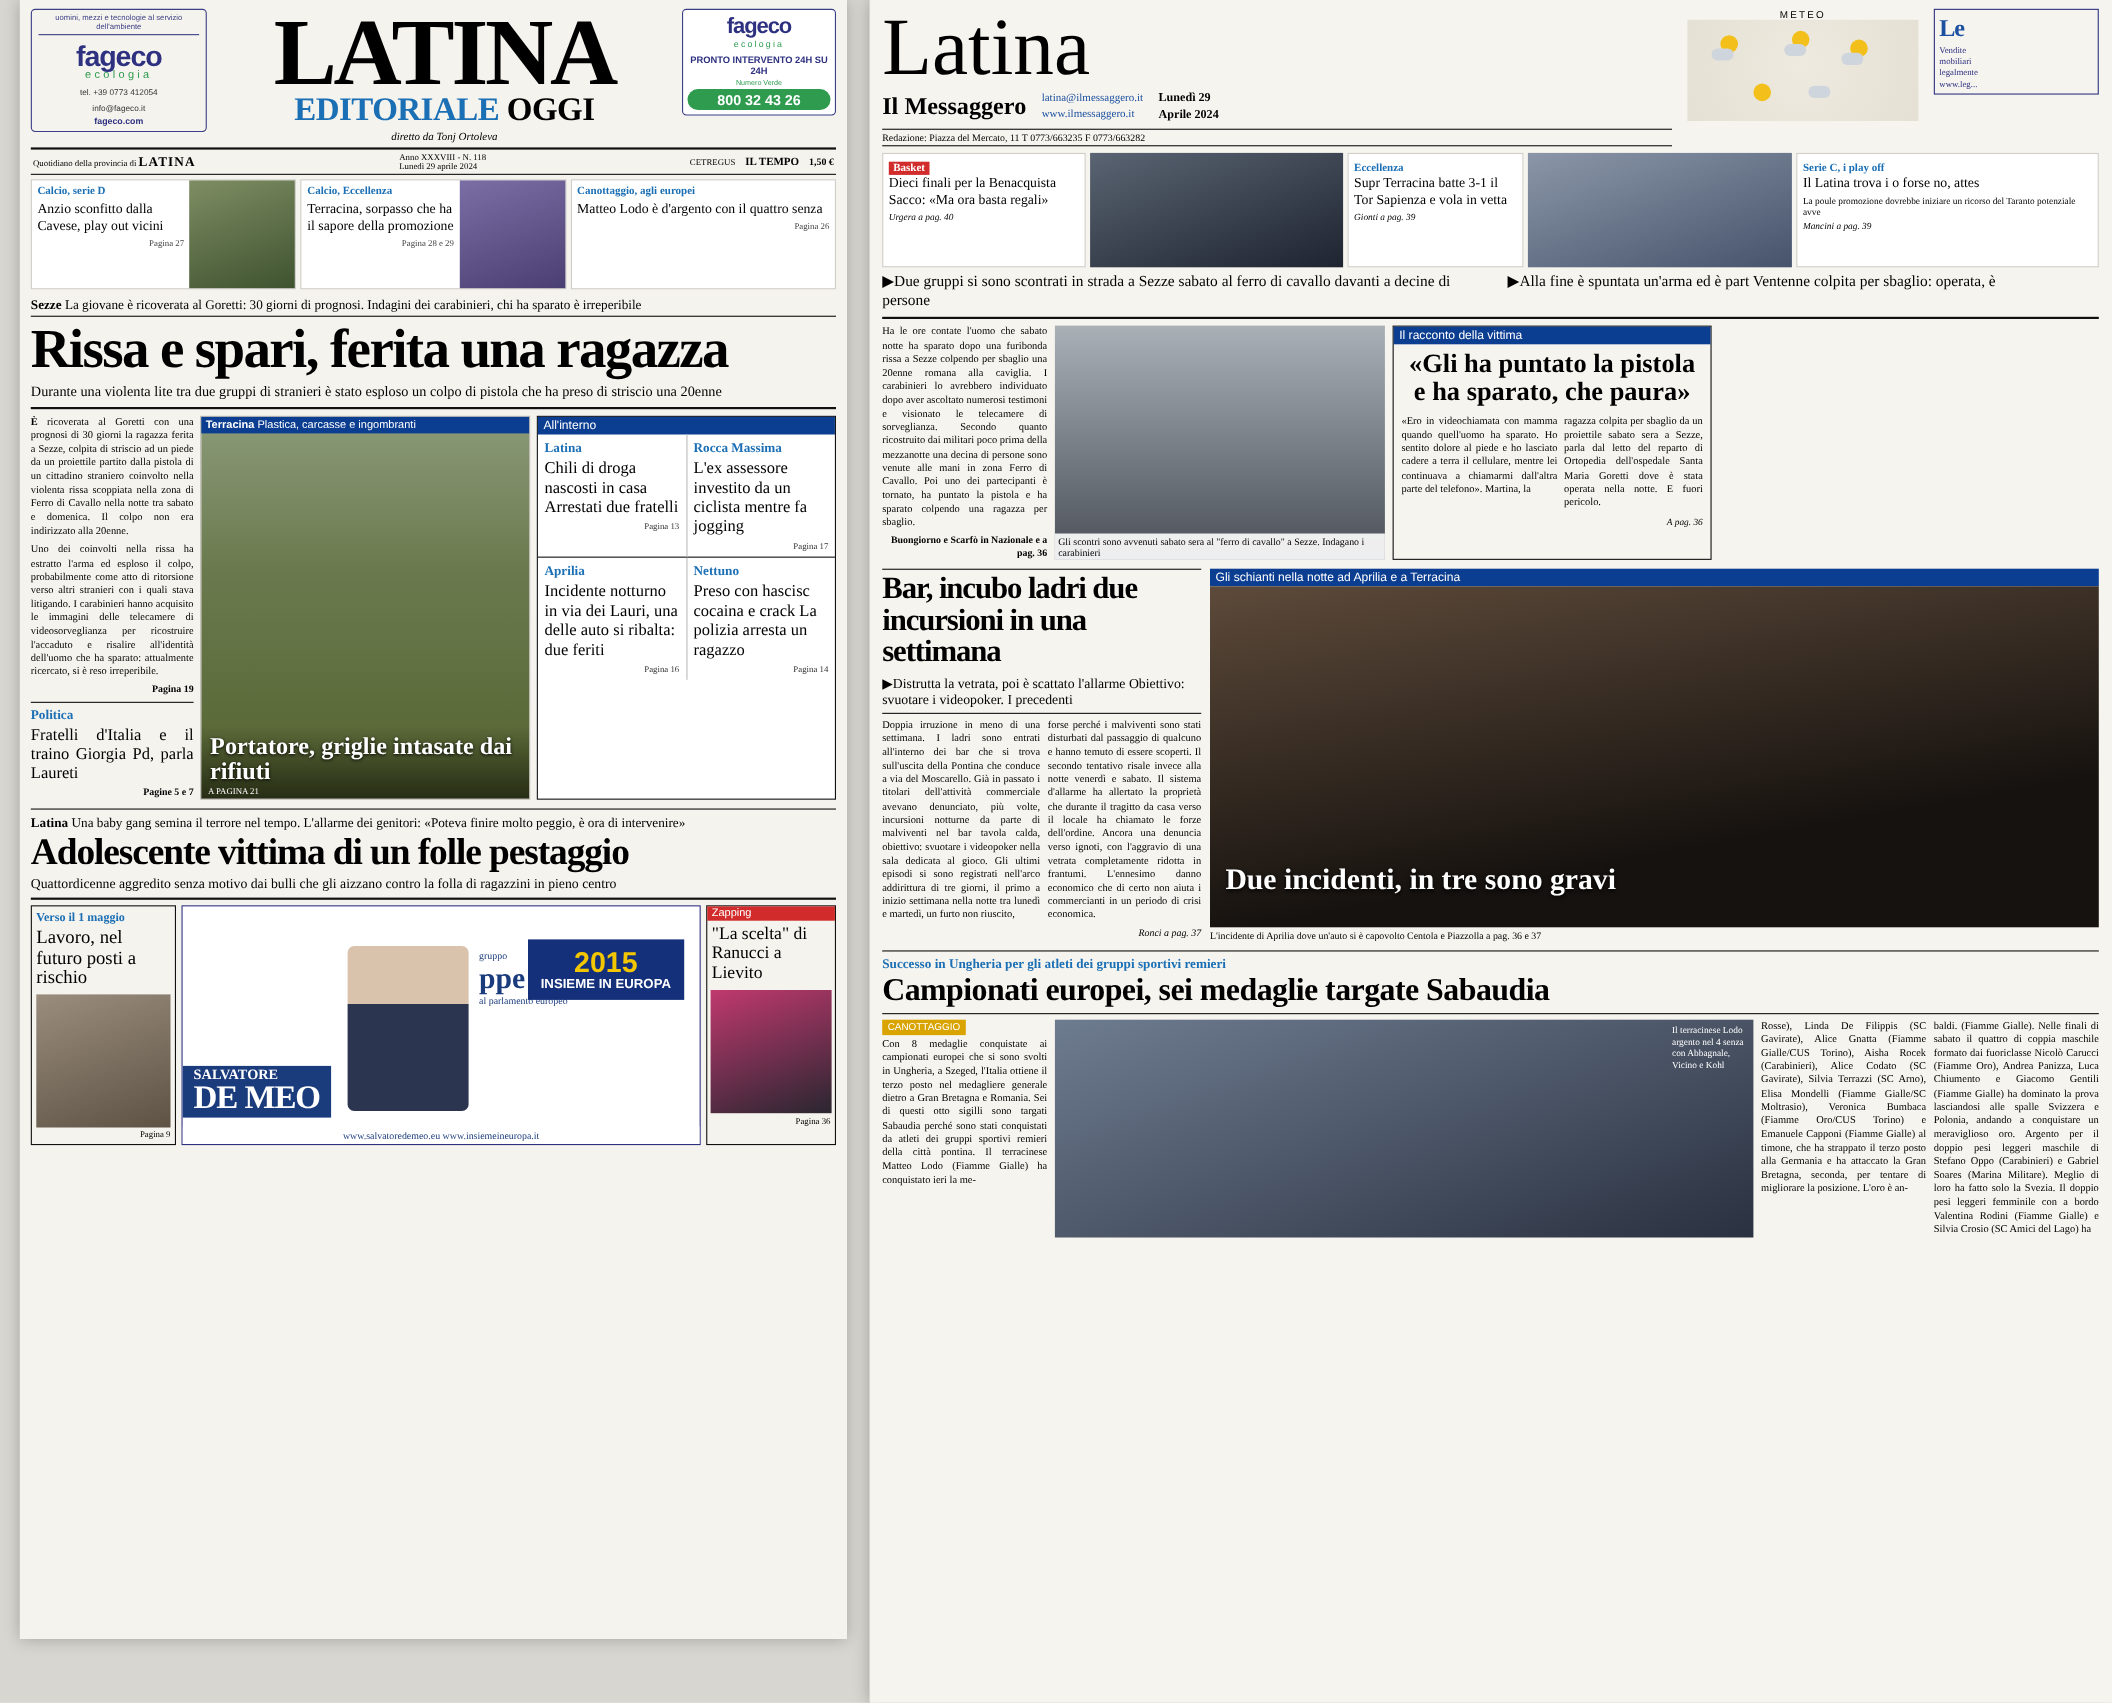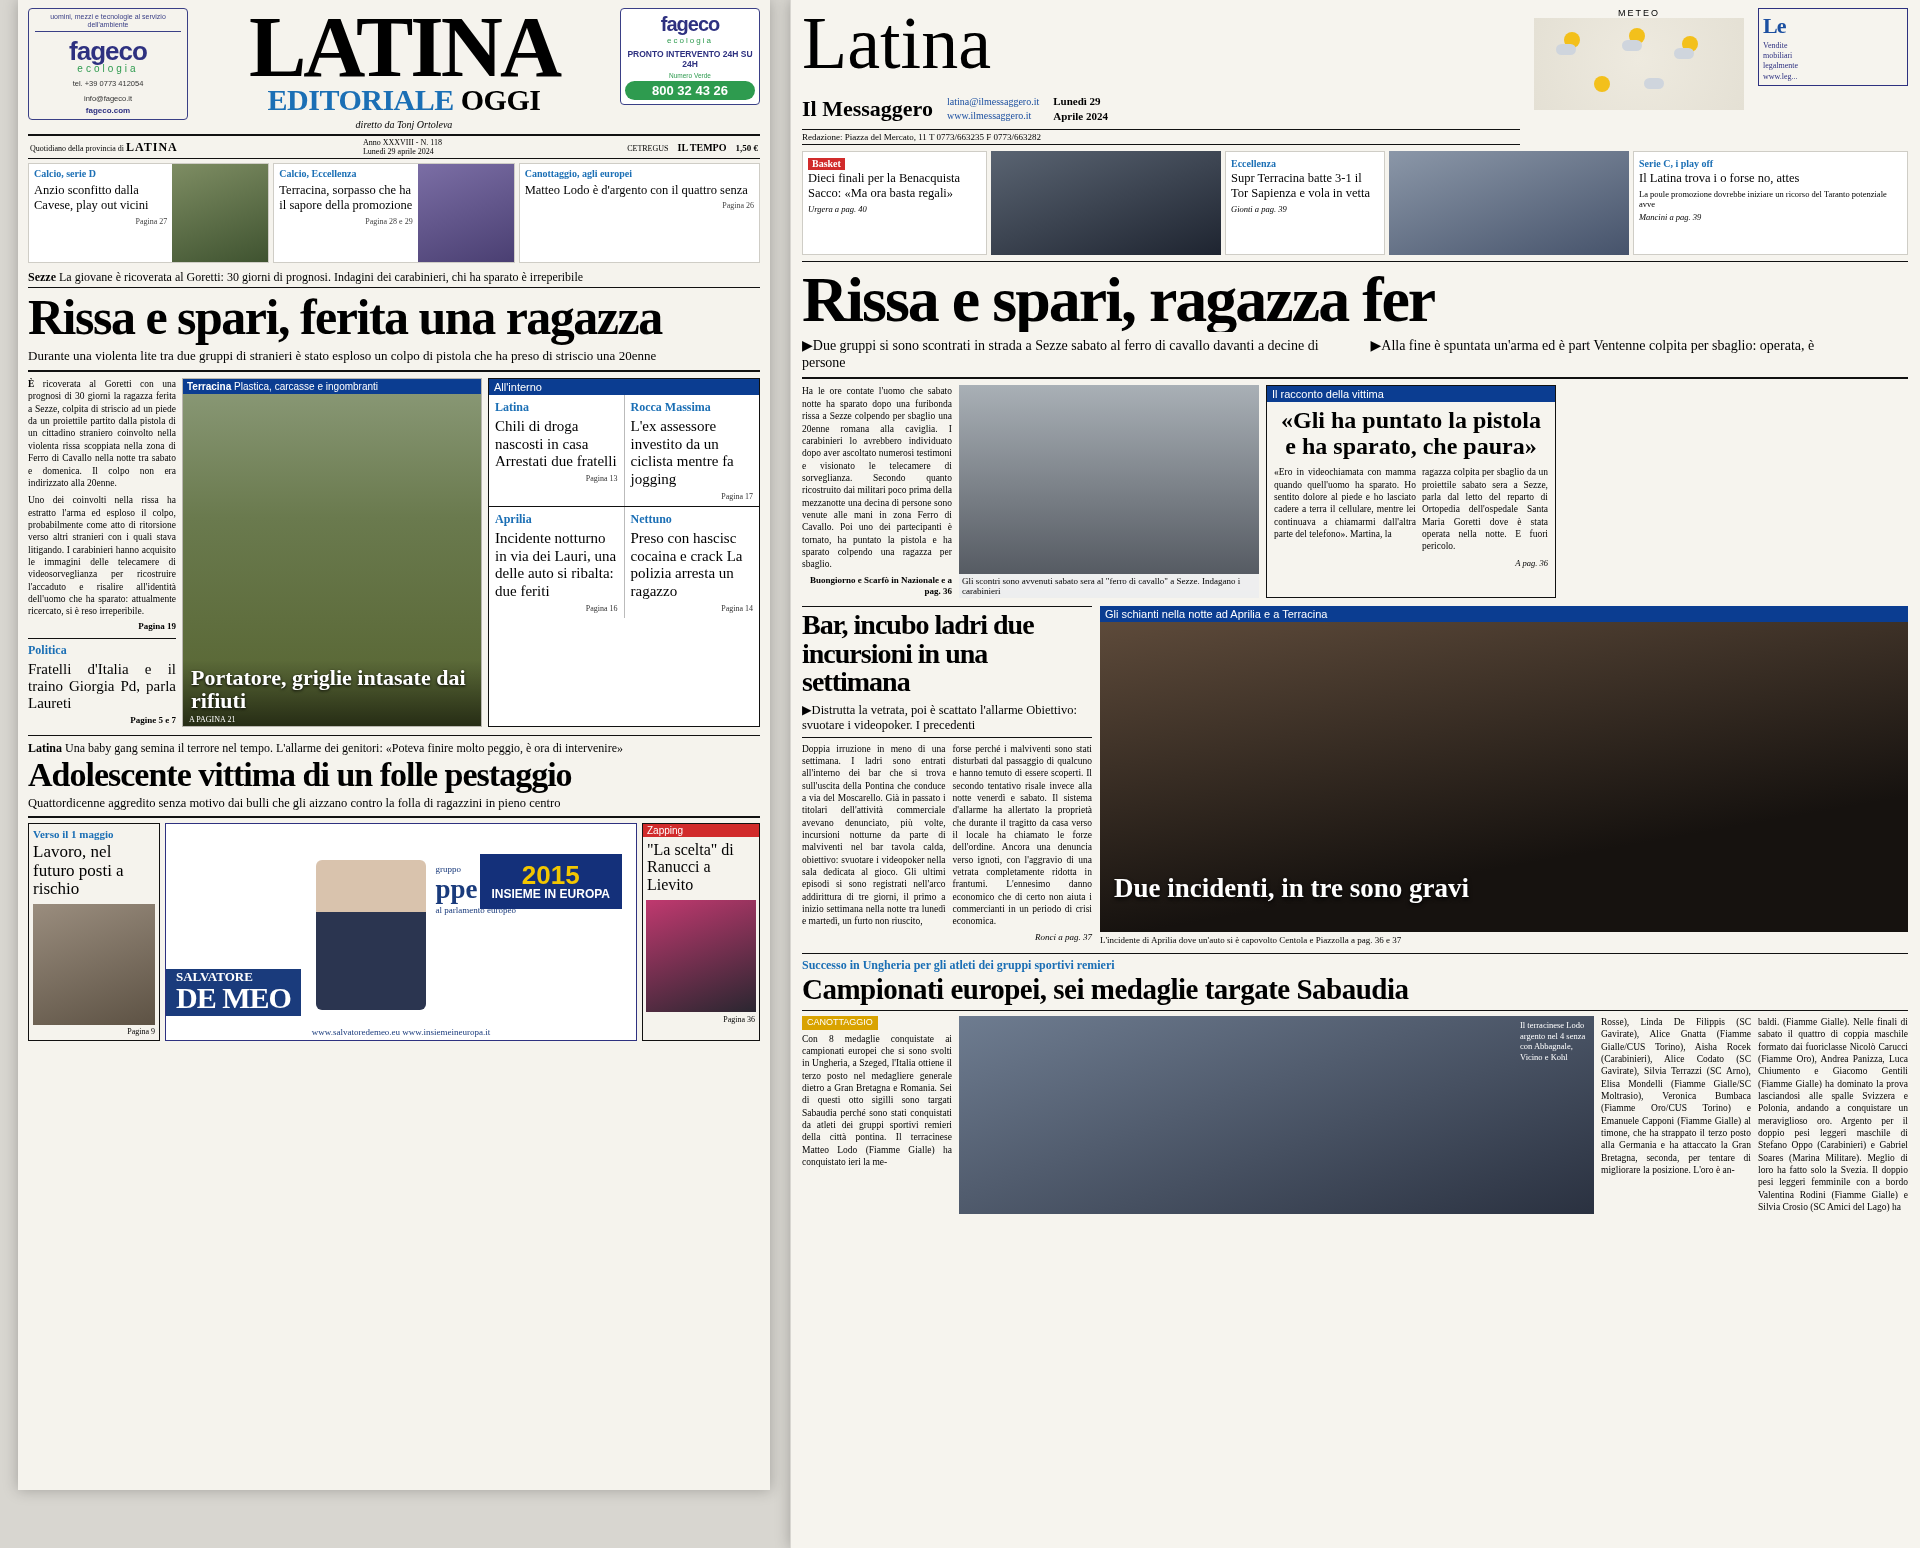--- a/index.html
+++ b/index.html
@@ -126,21 +126,21 @@
   .a-zap { width:118px; border:1px solid #111; padding:0;}
   .a-zap .hd { background:#d12b2b; color:#fff; font-family:"Liberation Sans",sans-serif; font-size:10px; padding:1px 4px;}
   .a-zap .t { font-size:16px; line-height:1.08; padding:4px;}
   .a-zap .img { height:112px; margin:3px; background:linear-gradient(160deg,#c0396f,#2a2630);}
   .a-zap .pg { font-size:8px; text-align:right; padding:0 4px 3px;}
 
   
   .b-top { display:flex; align-items:flex-start; gap:14px; }
   .b-mast { flex:1; }
   .b-title { font-size:74px; line-height:.95; font-family:"Liberation Serif",serif; }
-  .b-mess { display:flex; align-items:center; gap:14px; margin-top:16px; font-size:11px;}
+  .b-mess { display:flex; align-items:center; gap:14px; margin-top:4px; font-size:11px;}
   .b-mess .mlogo { font-size:22px; font-family:"Liberation Serif",serif; font-weight:bold; }
   .b-mess .mail { font-size:10px; line-height:1.35; color:#1b4fa0;}
   .b-mess .date { font-size:11px; font-weight:bold; line-height:1.3;}
   .b-redaz { font-size:9px; border-top:1px solid #111; border-bottom:1px solid #111; margin-top:6px; padding:2px 0;}
   .b-meteo { width:210px; text-align:center; }
   .b-meteo .lbl { font-size:9px; letter-spacing:2px; font-family:"Liberation Sans",sans-serif;}
   .b-meteo .map { height:92px; background:radial-gradient(circle at 50% 45%, #eeeadf, #e4e0d4); position:relative;}
   .b-meteo .map .sun { position:absolute; width:16px; height:16px; border-radius:50%; background:#f3c01b;}
   .b-meteo .map .cl { position:absolute; width:20px; height:11px; border-radius:7px; background:#cfd5dd;}
   .b-legal { width:150px; border:1px solid #2e3180; padding:3px 4px; font-size:8px; color:#2e3180; line-height:1.3; overflow:hidden;}
@@ -426,21 +426,20 @@
     </div>
     <div class="b-img2"></div>
     <div class="b-teaser">
       <span class="kick">Serie C, i play off</span>
       <div>Il Latina trova i o forse no, attes</div>
       <div style="font-size:8.5px;margin-top:3px">La poule promozione dovrebbe iniziare un ricorso del Taranto potenziale avve</div>
       <div class="pg">Mancini a pag. 39</div>
     </div>
   </div>
 
-  <div class="b-head">Rissa e spari, ragazza fer</div>
   <div class="b-decks">
     <div>▶Due gruppi si sono scontrati in strada a Sezze sabato al ferro di cavallo davanti a decine di persone</div>
     <div>▶Alla fine è spuntata un'arma ed è part Ventenne colpita per sbaglio: operata, è</div>
   </div>
 
   <div class="b-body">
     <div class="b-c1">
       <div>Ha le ore contate l'uomo che sabato notte ha sparato dopo una furibonda rissa a Sezze colpendo per sbaglio una 20enne romana alla caviglia. I carabinieri lo avrebbero individuato dopo aver ascoltato numerosi testimoni e visionato le telecamere di sorveglianza. Secondo quanto ricostruito dai militari poco prima della mezzanotte una decina di persone sono venute alle mani in zona Ferro di Cavallo. Poi uno dei partecipanti è tornato, ha puntato la pistola e ha sparato colpendo una ragazza per sbaglio.</div>
       <div class="by">Buongiorno e Scarfò in Nazionale e a pag. 36</div>
     </div>

